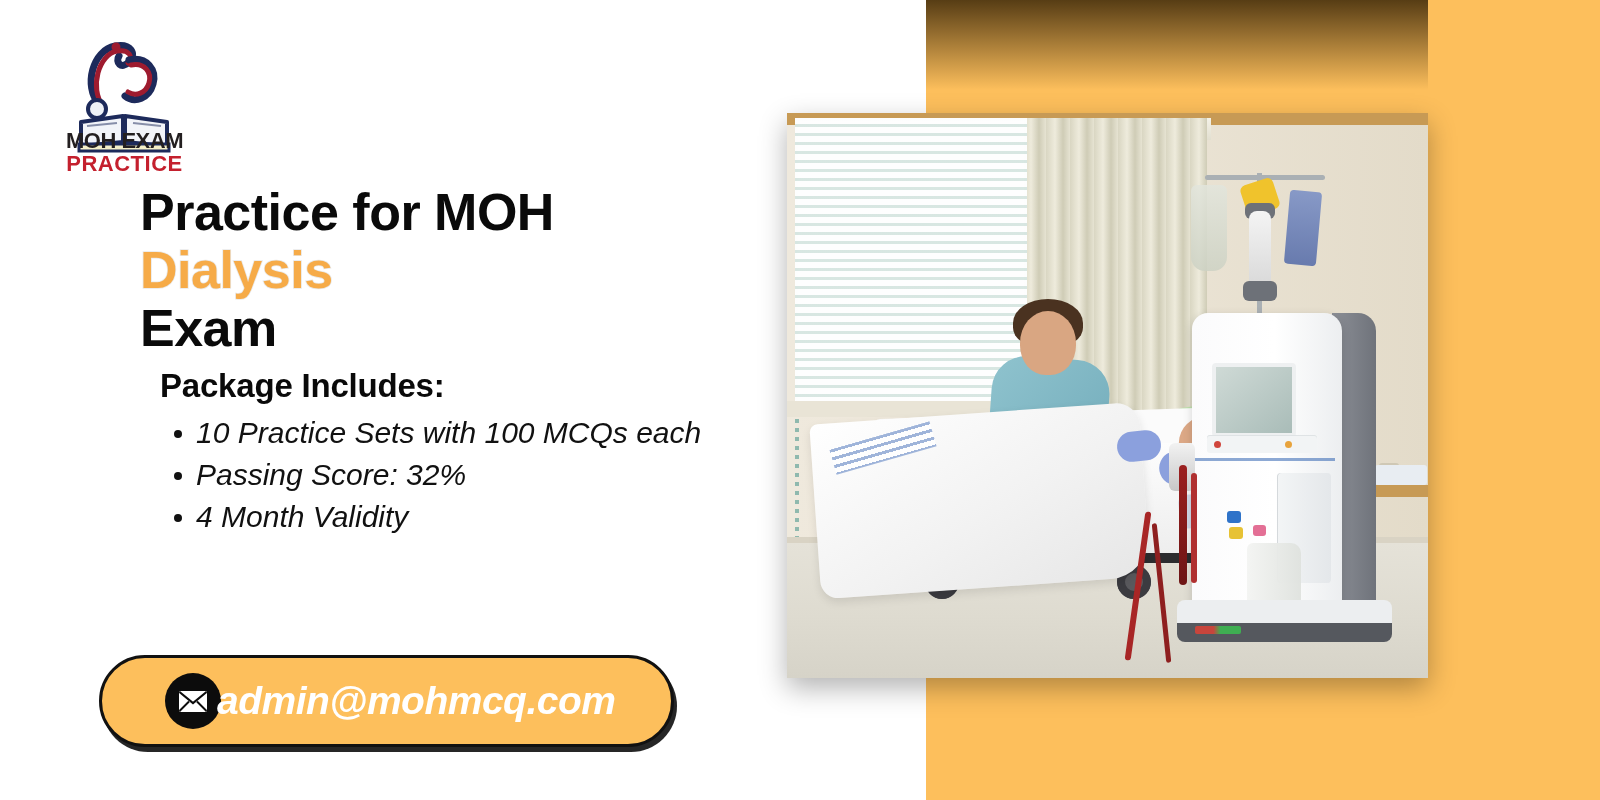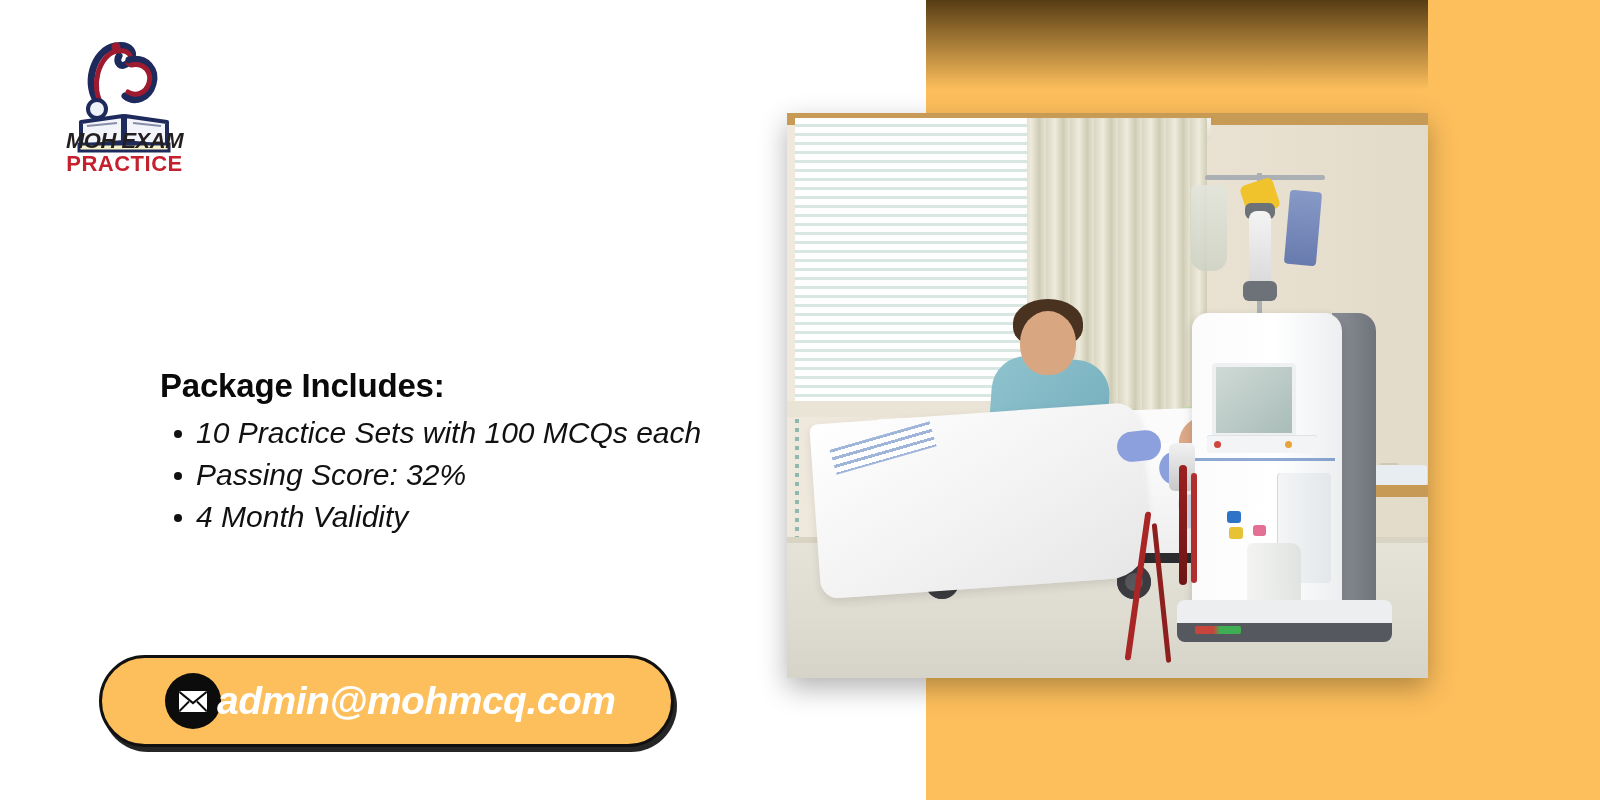--- a/index.html
+++ b/index.html
@@ -396,25 +396,30 @@
 
       <path d="M24 96 L66 90 L66 116 L24 120 Z" fill="#f2f4f9" stroke="#1d2a5b" stroke-width="4" stroke-linejoin="round"></path>
       <path d="M110 96 L68 90 L68 116 L110 120 Z" fill="#f2f4f9" stroke="#1d2a5b" stroke-width="4" stroke-linejoin="round"></path>
       <rect x="22" y="118" width="90" height="7" fill="#f5f0c8" stroke="#1d2a5b" stroke-width="3"></rect>
       <line x1="30" y1="100" x2="60" y2="97" stroke="#1d2a5b" stroke-width="2" opacity=".5"></line>
       <line x1="76" y1="97" x2="104" y2="100" stroke="#1d2a5b" stroke-width="2" opacity=".5"></line>
 
       <text x="67" y="111" text-anchor="middle" font-family="Liberation Sans, sans-serif" font-size="0" fill="none">x</text>
     </svg>
     <div style="position:absolute;left:0;top:104px;width:135px;text-align:center;">
-      <div style="font-size:22px;font-weight:900;color:#231f20;letter-spacing:-0.5px;line-height:22px;font-style:italic;">MOH EXAM</div>
+      <div style="font-size:22px;font-weight:900;color:#231f20;letter-spacing:-0.5px;line-height:22px;">MOH EXAM</div>
       <div style="font-size:22px;font-weight:900;color:#C4202E;letter-spacing:0.5px;line-height:24px;">PRACTICE</div>
     </div>
   </div>
 
+  <div class="headline">
+    <div class="hl-line">Practice for MOH</div>
+    <div class="hl-line accent">Dialysis</div>
+    <div class="hl-line">Exam</div>
+  </div>
 
   <div class="pkg">
     <div class="pkg-title">Package Includes:</div>
     <ul class="pkg-list">
       <li>10 Practice Sets with 100 MCQs each</li>
       <li>Passing Score: 32%</li>
       <li>4 Month Validity</li>
     </ul>
   </div>
 

